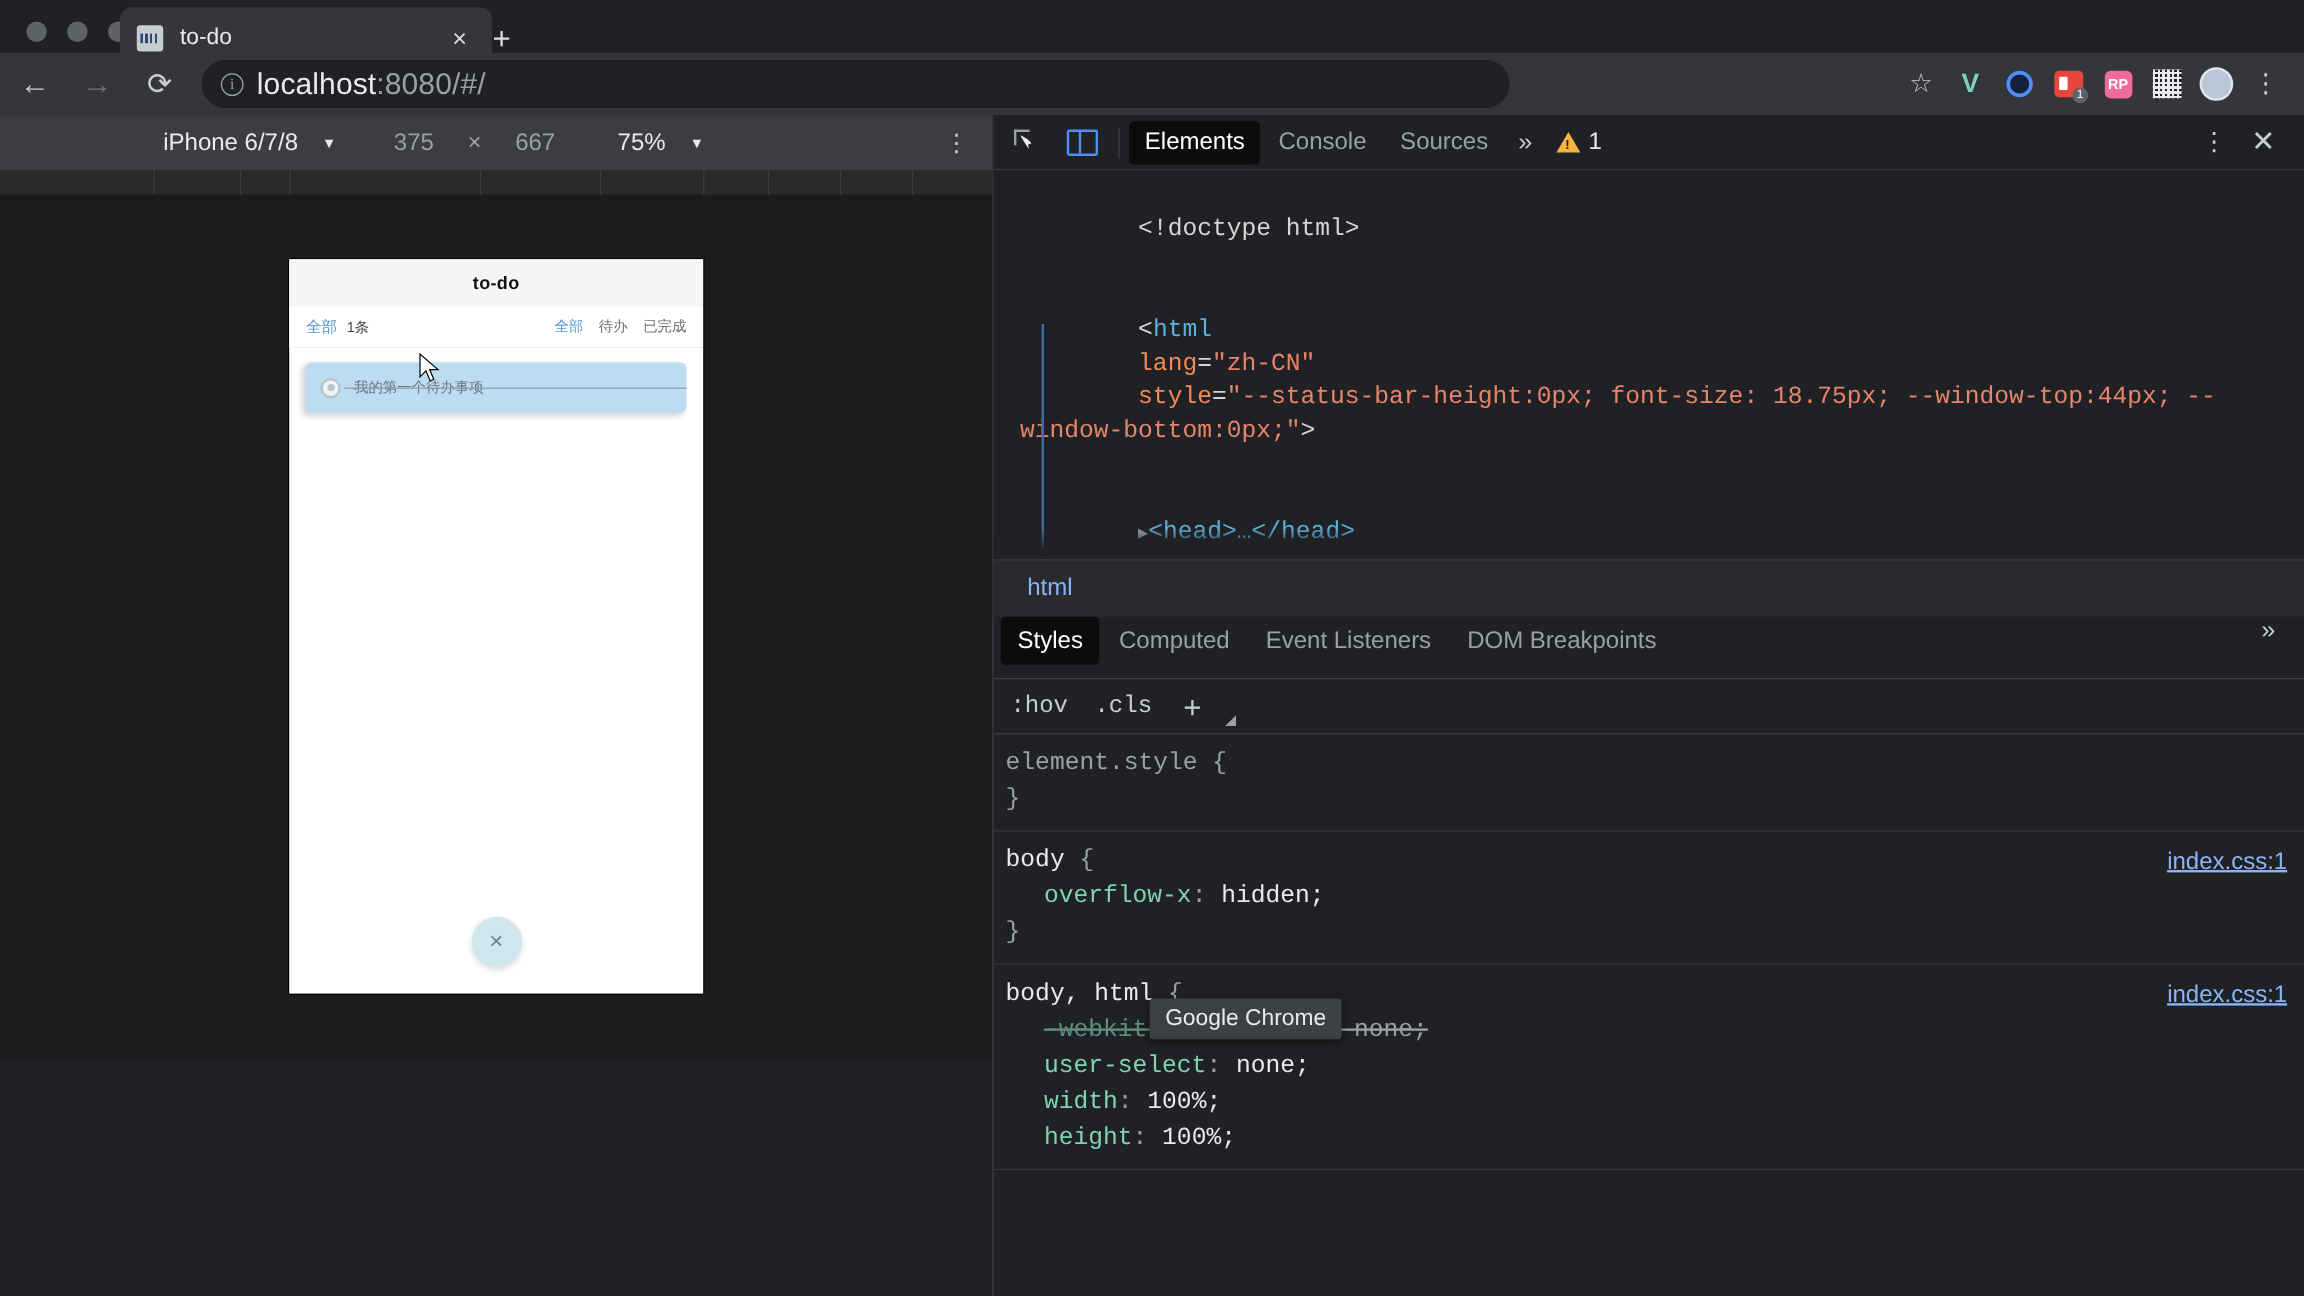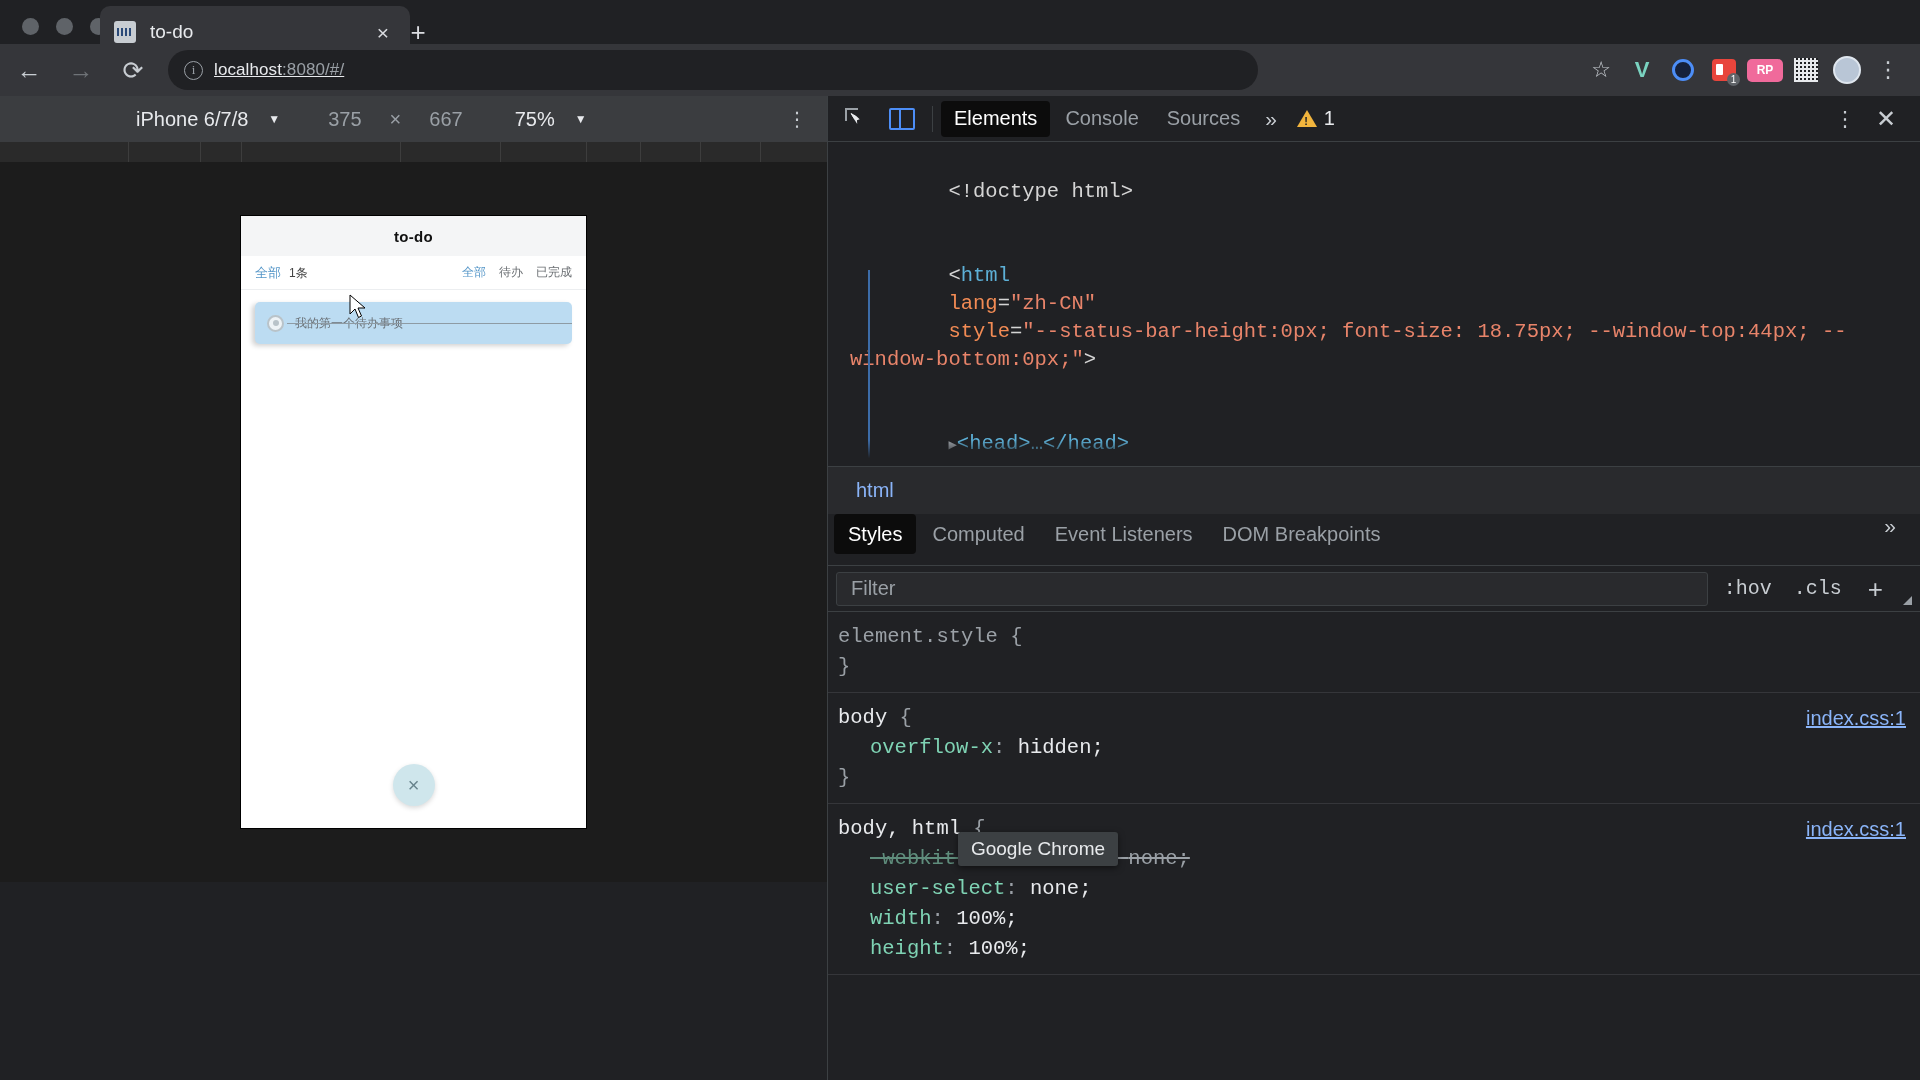--- a/index.html
+++ b/index.html
@@ -59,36 +59,36 @@
   .urlbox {
     margin-left:12px; height:40px; flex:1; max-width:1090px;
     background:#202124; border-radius:20px;
     display:flex; align-items:center; padding:0 16px; gap:11px;
   }
   .info-icon {
     width:19px; height:19px; border-radius:50%; border:1.6px solid #9aa0a6;
     color:#9aa0a6; font-size:13px; line-height:16px; text-align:center;
     font-family:"Liberation Serif", serif; flex:0 0 19px;
   }
-  .urltext { font-size:17px; color:#e8eaed; letter-spacing:.1px;text-decoration:underline; }
+  .urltext { font-size:25px; color:#e8eaed; letter-spacing:.1px; }
   .urltext .dim { color:#9aa0a6; }
 
   .omni-right { margin-left:auto; display:flex; align-items:center; gap:5px; padding-right:14px; }
   .oi { width:36px; height:36px; display:flex; align-items:center; justify-content:center; position:relative; }
   .star { color:#c8cdd2; font-size:22px; line-height:1; }
   .ext-v { color:#7ad3c0; font-size:22px; font-weight:700; line-height:1; }
   .ext-ring { width:22px; height:22px; border-radius:50%; border:3px solid #4d8ef7; background:#16213b; }
   .ext-red { width:24px; height:22px; border-radius:4px; background:#e8453c; position:relative; }
   .ext-red::after{ content:""; position:absolute; left:4px; top:5px; width:7px; height:11px; background:#fff; border-radius:1px; }
   .ext-badge {
     position:absolute; right:2px; bottom:2px; min-width:13px; height:13px;
     background:#5f6368; color:#fff; font-size:10px; line-height:13px;
     text-align:center; border-radius:7px; padding:0 2px;
   }
-  .ext-rp { width:36px; height:23px; border-radius:5px; background:#f06a9b; color:#fff;
+  .ext-rp { width:23px; height:23px; border-radius:5px; background:#f06a9b; color:#fff;
             font-size:12px; font-weight:700; line-height:23px; text-align:center; }
   .ext-qr { width:24px; height:24px; background:
       repeating-linear-gradient(90deg,#e8eaed 0 2px,transparent 2px 4px),
       repeating-linear-gradient(0deg,#e8eaed 0 2px,transparent 2px 4px);
       background-color:#202124; }
   .avatar { width:28px; height:28px; border-radius:50%; background:#b9c6d6; border:2px solid #dfe6ee; }
   .kebab { color:#c8cdd2; font-size:22px; line-height:1; letter-spacing:0; }
 
   
   .devicebar {
@@ -486,21 +486,20 @@
 
     <div class="styles-tabs">
       <div class="st-tab active">Styles</div>
       <div class="st-tab">Computed</div>
       <div class="st-tab">Event Listeners</div>
       <div class="st-tab">DOM Breakpoints</div>
       <div class="st-chev">»</div>
     </div>
 
     <div class="filterrow">
-      <div class="filter-input">Filter</div>
       <div class="pill">:hov</div>
       <div class="pill">.cls</div>
       <div class="plus-btn">+</div>
       <div class="corner-tri"></div>
     </div>
 
     <div class="rules">
 
       <div class="rule">
         <span class="sel-name lt">element.style</span>

